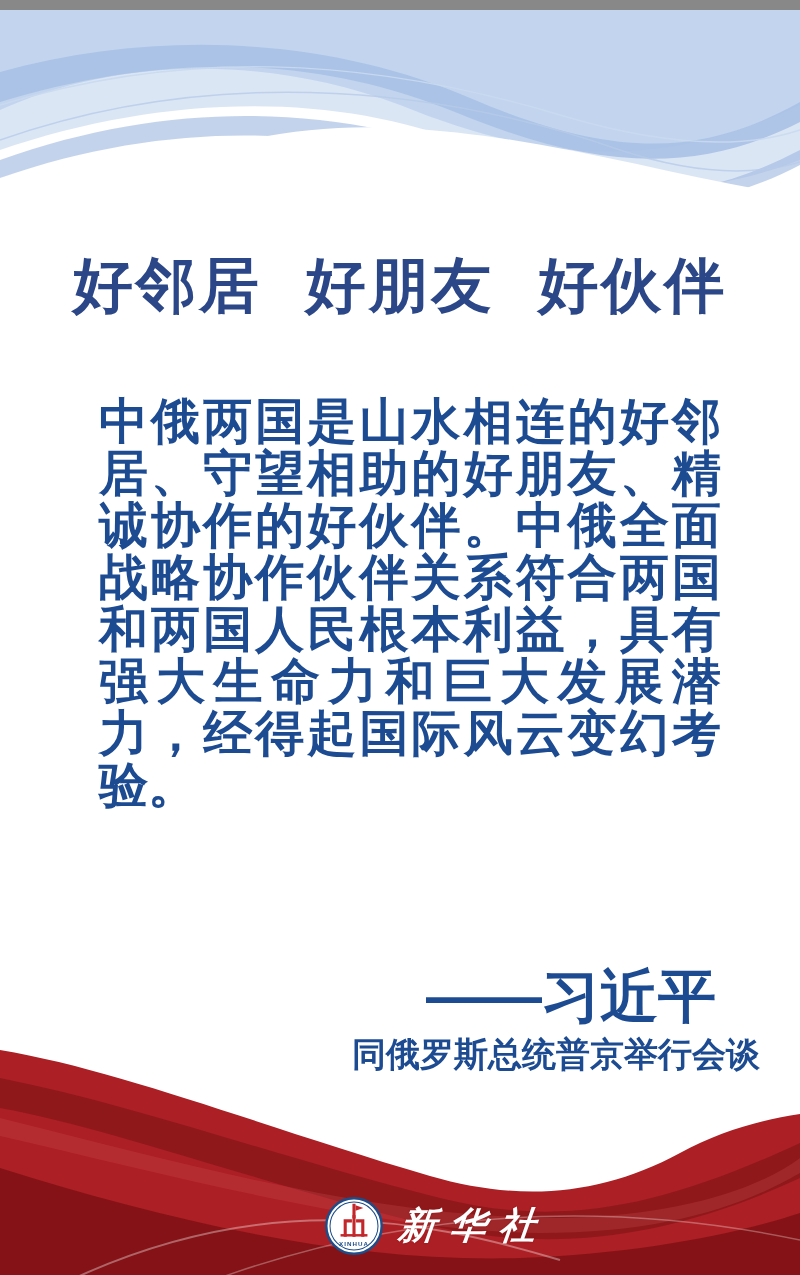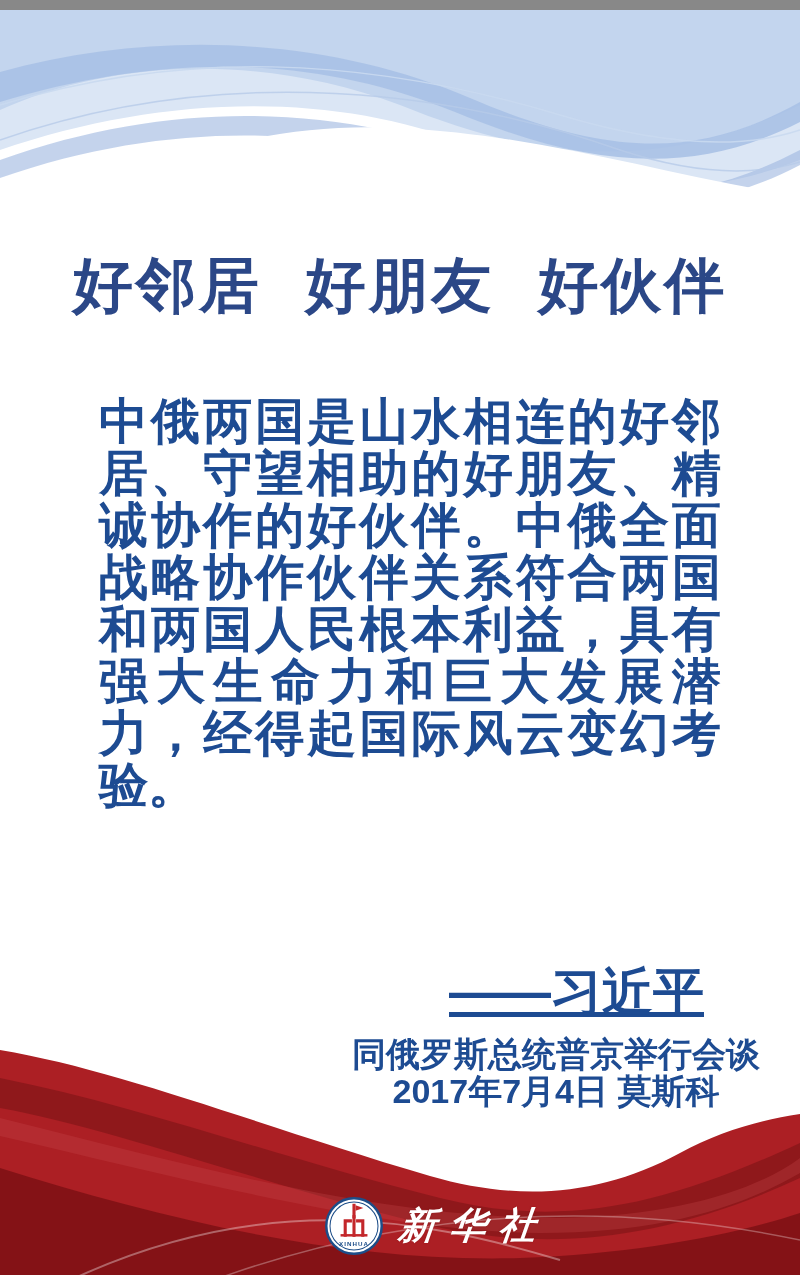--- a/index.html
+++ b/index.html
@@ -16,22 +16,22 @@
     text-align:center;font-size:60px;font-weight:900;
     color:#2b4787;letter-spacing:3px;word-spacing:24px;white-space:nowrap;
   }
   .quote{
     position:absolute;top:385px;left:99px;width:622px;
     font-size:49px;line-height:52px;font-weight:700;color:#1d4b92;
     text-align:justify;text-align-last:left;text-justify:inter-character;
     line-break:strict;overflow-wrap:break-word;word-break:normal;
   }
   .attribution{
-    position:absolute;top:948px;right:96px;
-    font-size:51px;font-weight:800;color:#1d4b92;white-space:nowrap;text-decoration:underline;
+    position:absolute;top:948px;right:84px;
+    font-size:58px;font-weight:800;color:#1d4b92;white-space:nowrap;
   }
   .source{
     position:absolute;top:1026px;right:40px;text-align:center;
     font-size:34px;line-height:37px;font-weight:700;color:#1d4b92;
   }
   .logo{
     position:absolute;left:324px;top:1186px;height:60px;
     display:flex;align-items:center;gap:15px;
   }
   .logo-badge{width:60px;height:60px;flex:0 0 auto;}
@@ -58,21 +58,20 @@
   </svg>
 
   <div class="title">好邻居 好朋友 好伙伴</div>
 
   <div class="quote">中俄两国是山水相连的好邻居、守望相助的好朋友、精诚协作的好伙伴。中俄全面战略协作伙伴关系符合两国和两国人民根本利益，具有强大生命力和巨大发展潜力，经得起国际风云变幻考验。</div>
 
   <div class="attribution">——习近平</div>
 
   <div class="source">
     <div>同俄罗斯总统普京举行会谈</div>
-    <div>2017年7月4日 莫斯科</div>
   </div>
 
   <svg class="bottomwave" viewBox="0 0 800 237" preserveAspectRatio="none">
     <path d="M0,2 C120,22 260,78 430,128 C520,154 600,148 680,105 C720,83 760,72 800,66 L800,237 L0,237 Z" fill="#ac1f24"></path>
     <path d="M0,30 C140,58 280,110 440,150 C560,180 660,160 800,95 L800,130 C660,195 540,205 420,175 C260,135 110,80 0,60 Z" fill="#8c171b" opacity="0.9"></path>
     <path d="M0,70 C200,120 380,170 560,170 C680,168 760,140 800,110 L800,125 C740,160 660,185 540,185 C380,183 180,130 0,88 Z" fill="#c84d50" opacity="0.28"></path>
     <path d="M0,120 C160,170 340,215 520,210 C640,206 740,185 800,165 L800,237 L0,237 Z" fill="#7d1114" opacity="0.85"></path>
     <path d="M60,237 C260,140 420,170 560,212" fill="none" stroke="#ffffff" stroke-width="2" opacity="0.35"></path>
     <path d="M200,237 C400,162 600,150 800,192" fill="none" stroke="#ffffff" stroke-width="1.5" opacity="0.3"></path>
   </svg>

